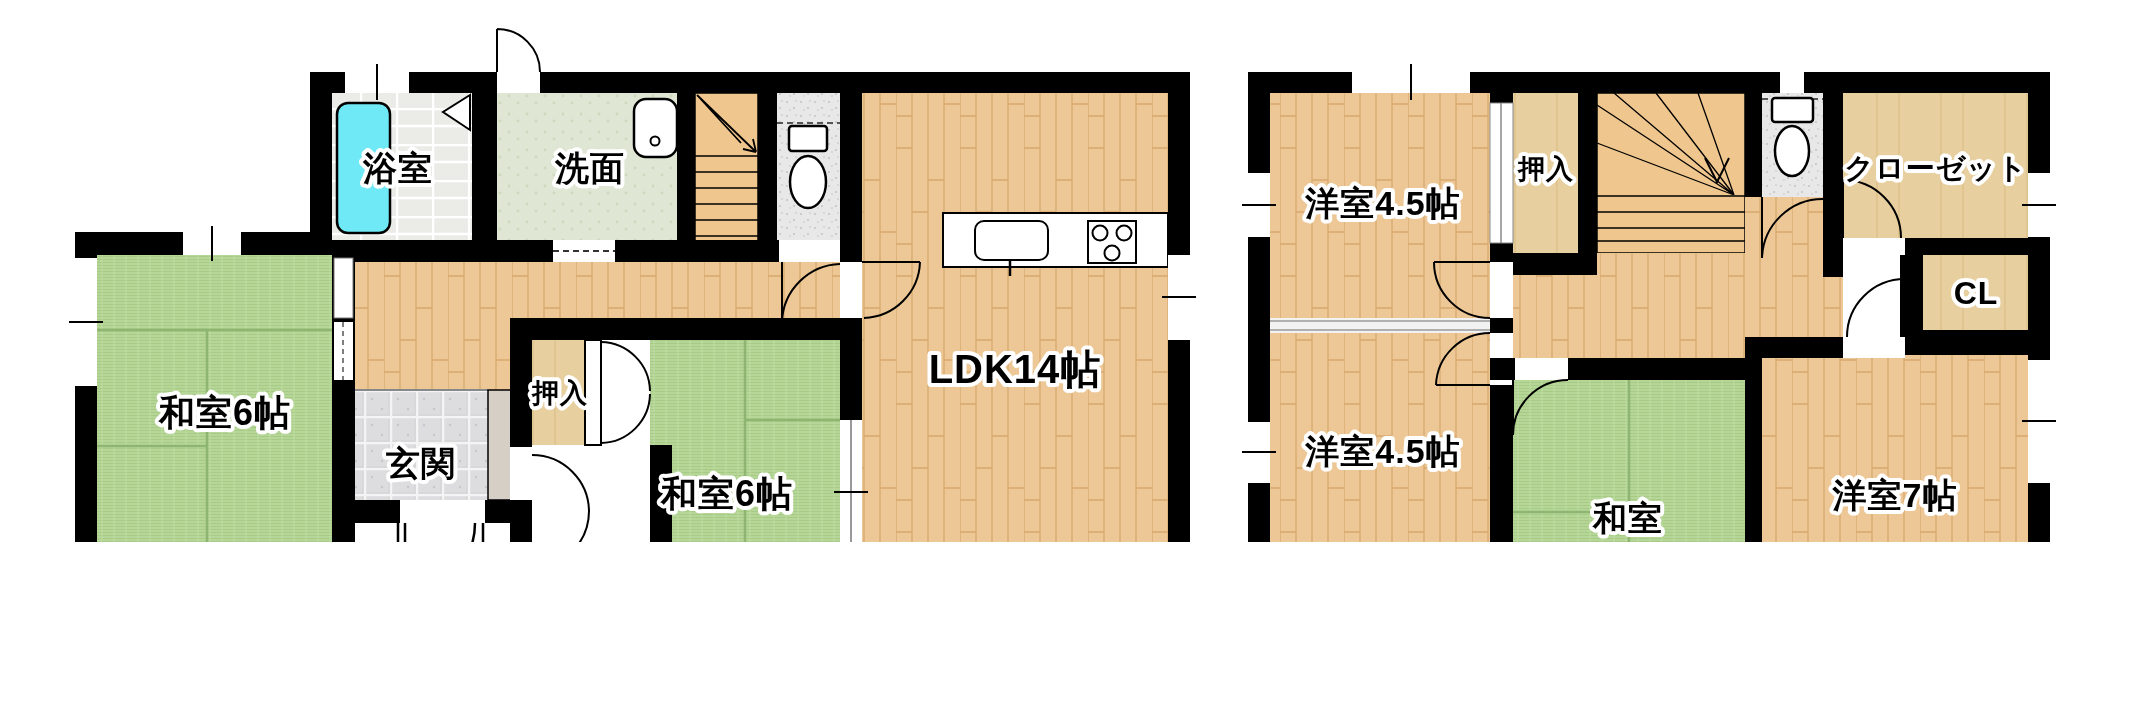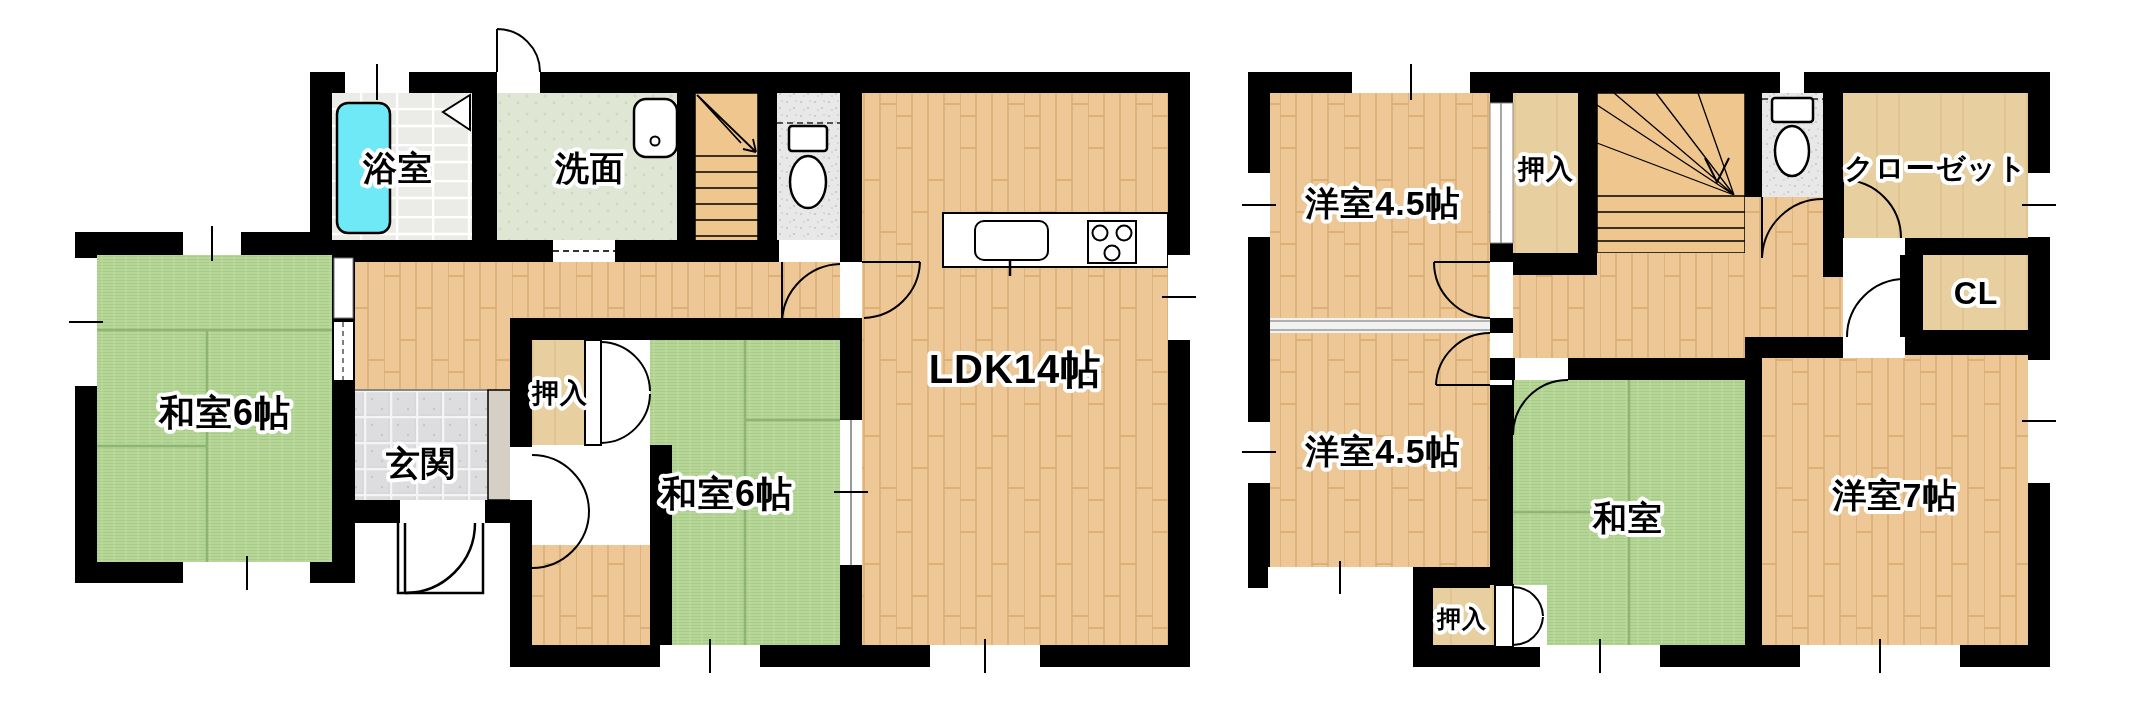--- a/index.html
+++ b/index.html
@@ -1,16 +1,16 @@
 <!DOCTYPE html>
 <html><head>
 <meta charset="utf-8">
 <style>
   html,body{margin:0;padding:0;background:#ffffff;}
-  .stage{position:relative;width:2150px;height:703px;background:#fff;overflow:hidden;}
+  .stage{position:relative;width:2150px;height:542px;background:#fff;overflow:hidden;}
   svg{display:block;}
   .room-label{
     font-family:"Liberation Sans","DejaVu Sans",sans-serif;
     font-weight:bold;
     fill:#000;
     stroke:#fff;
     stroke-width:8px;
     paint-order:stroke;
     stroke-linejoin:round;
     text-anchor:middle;

